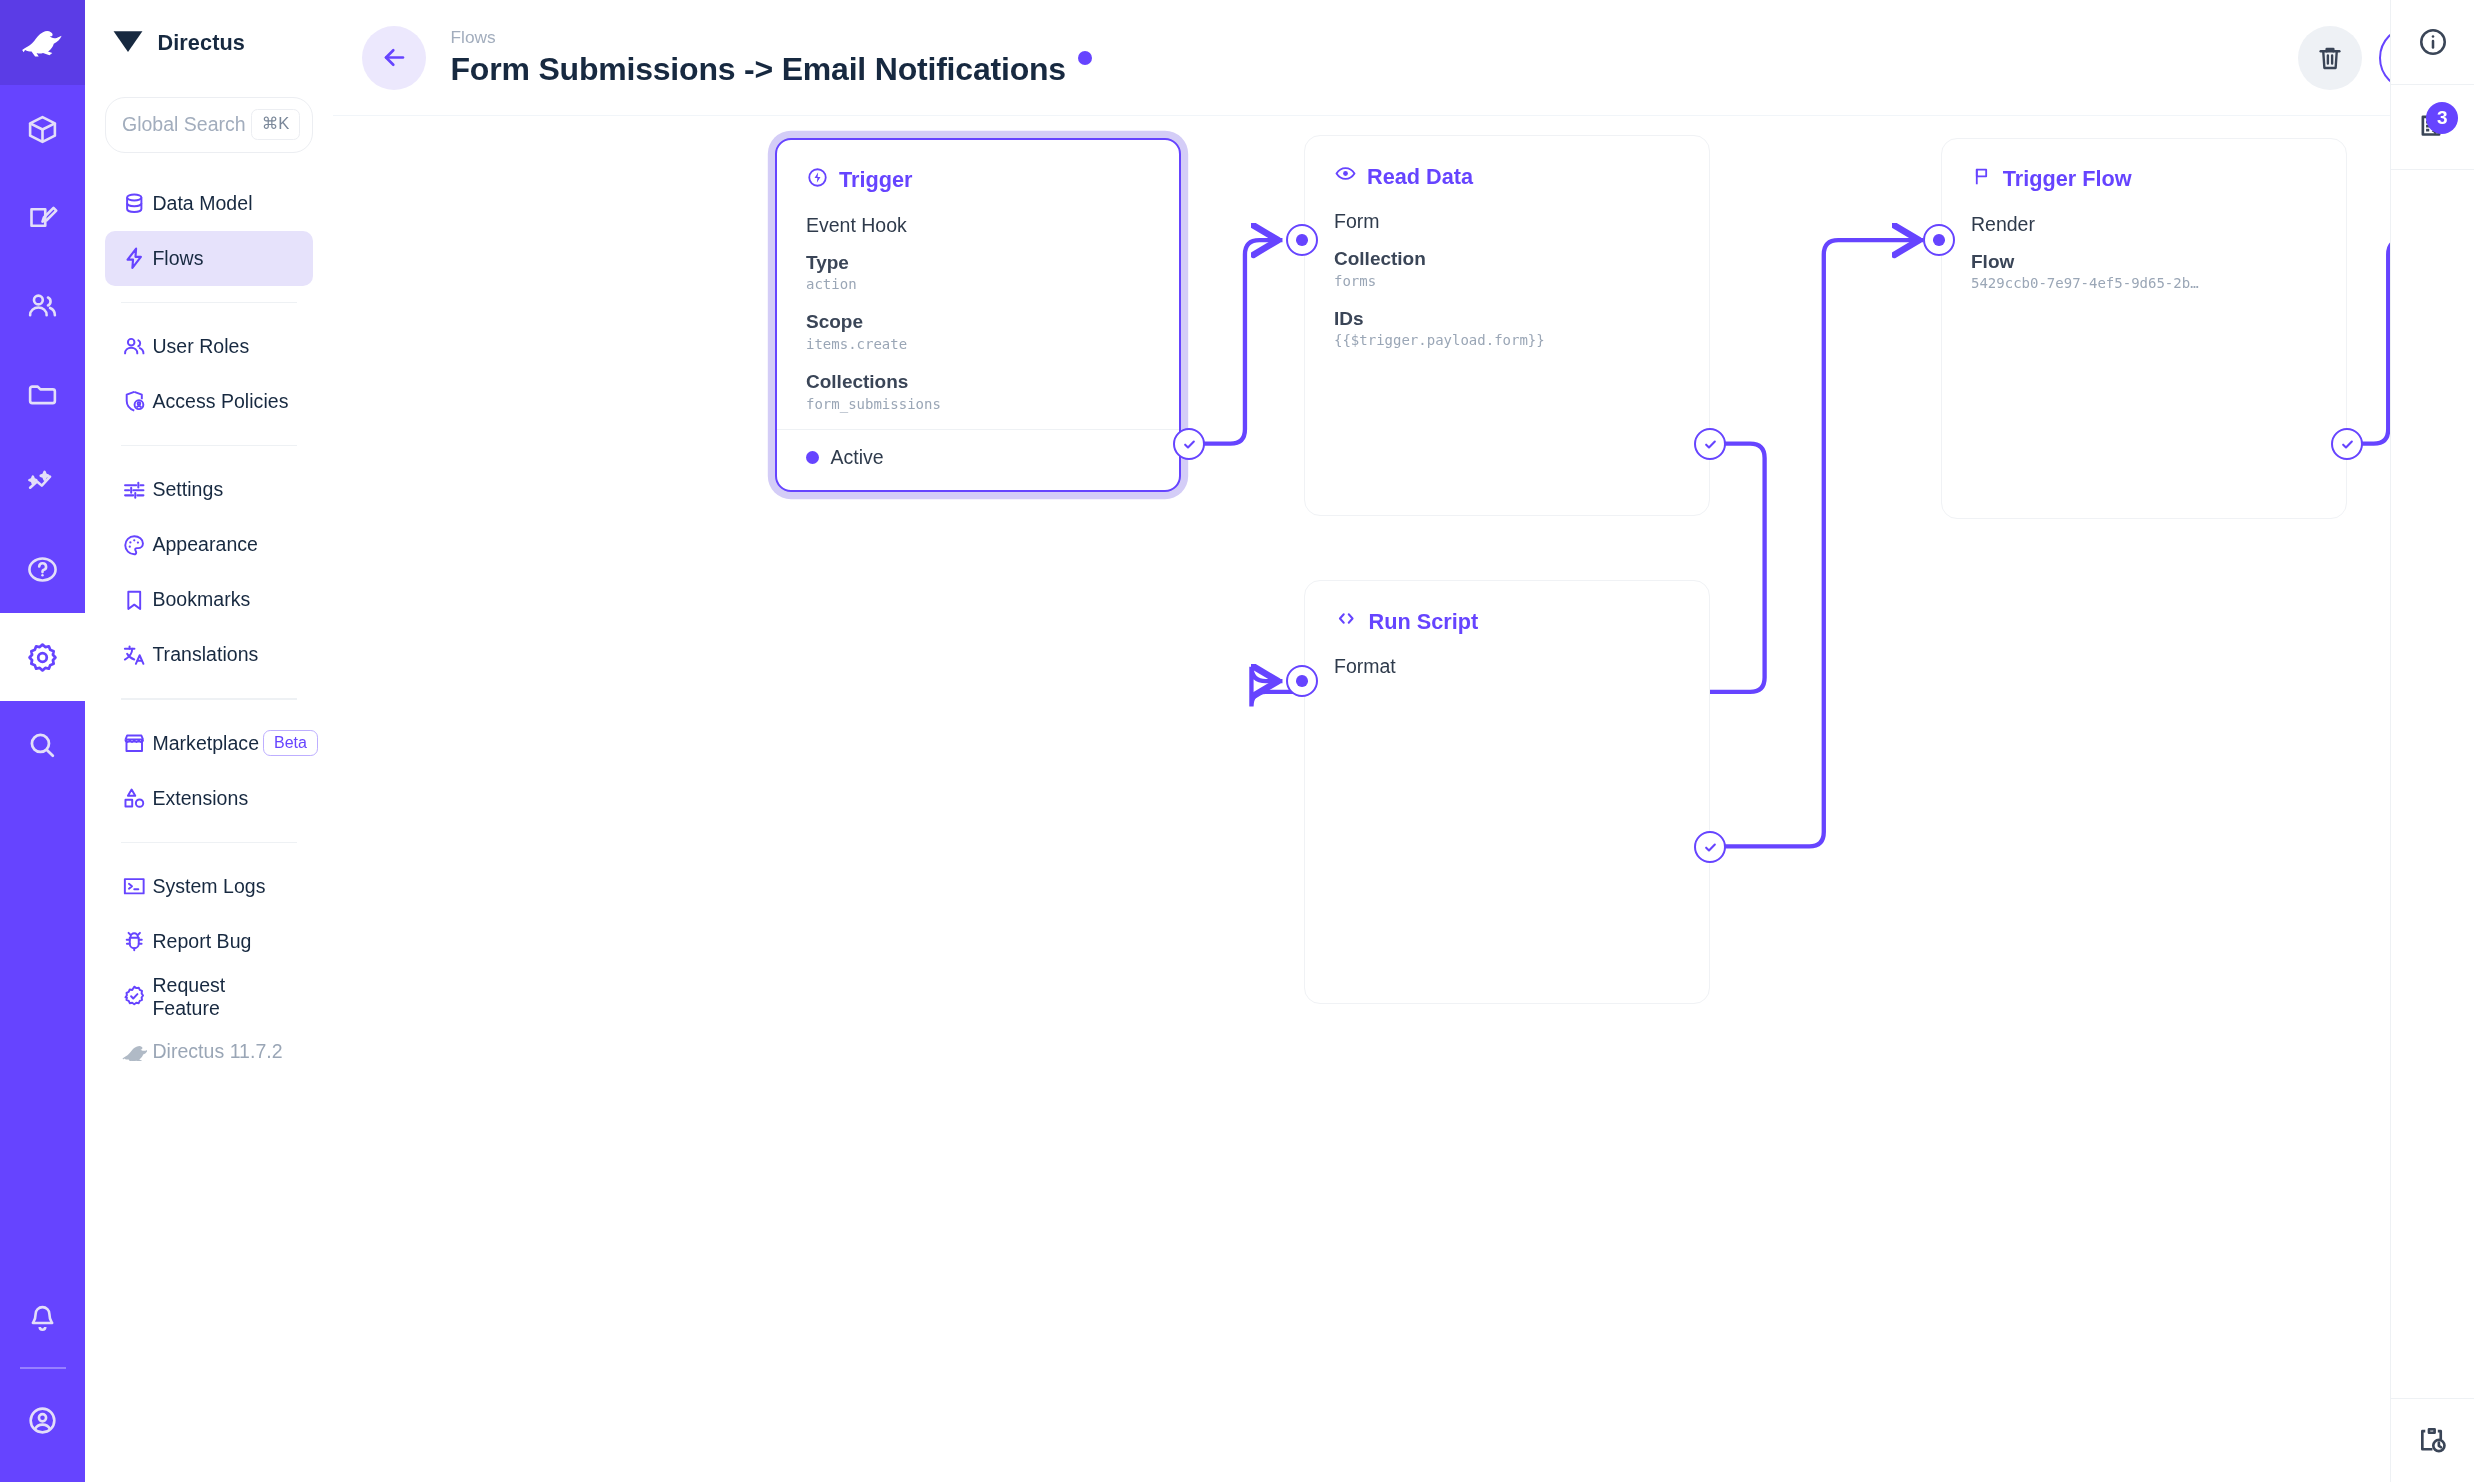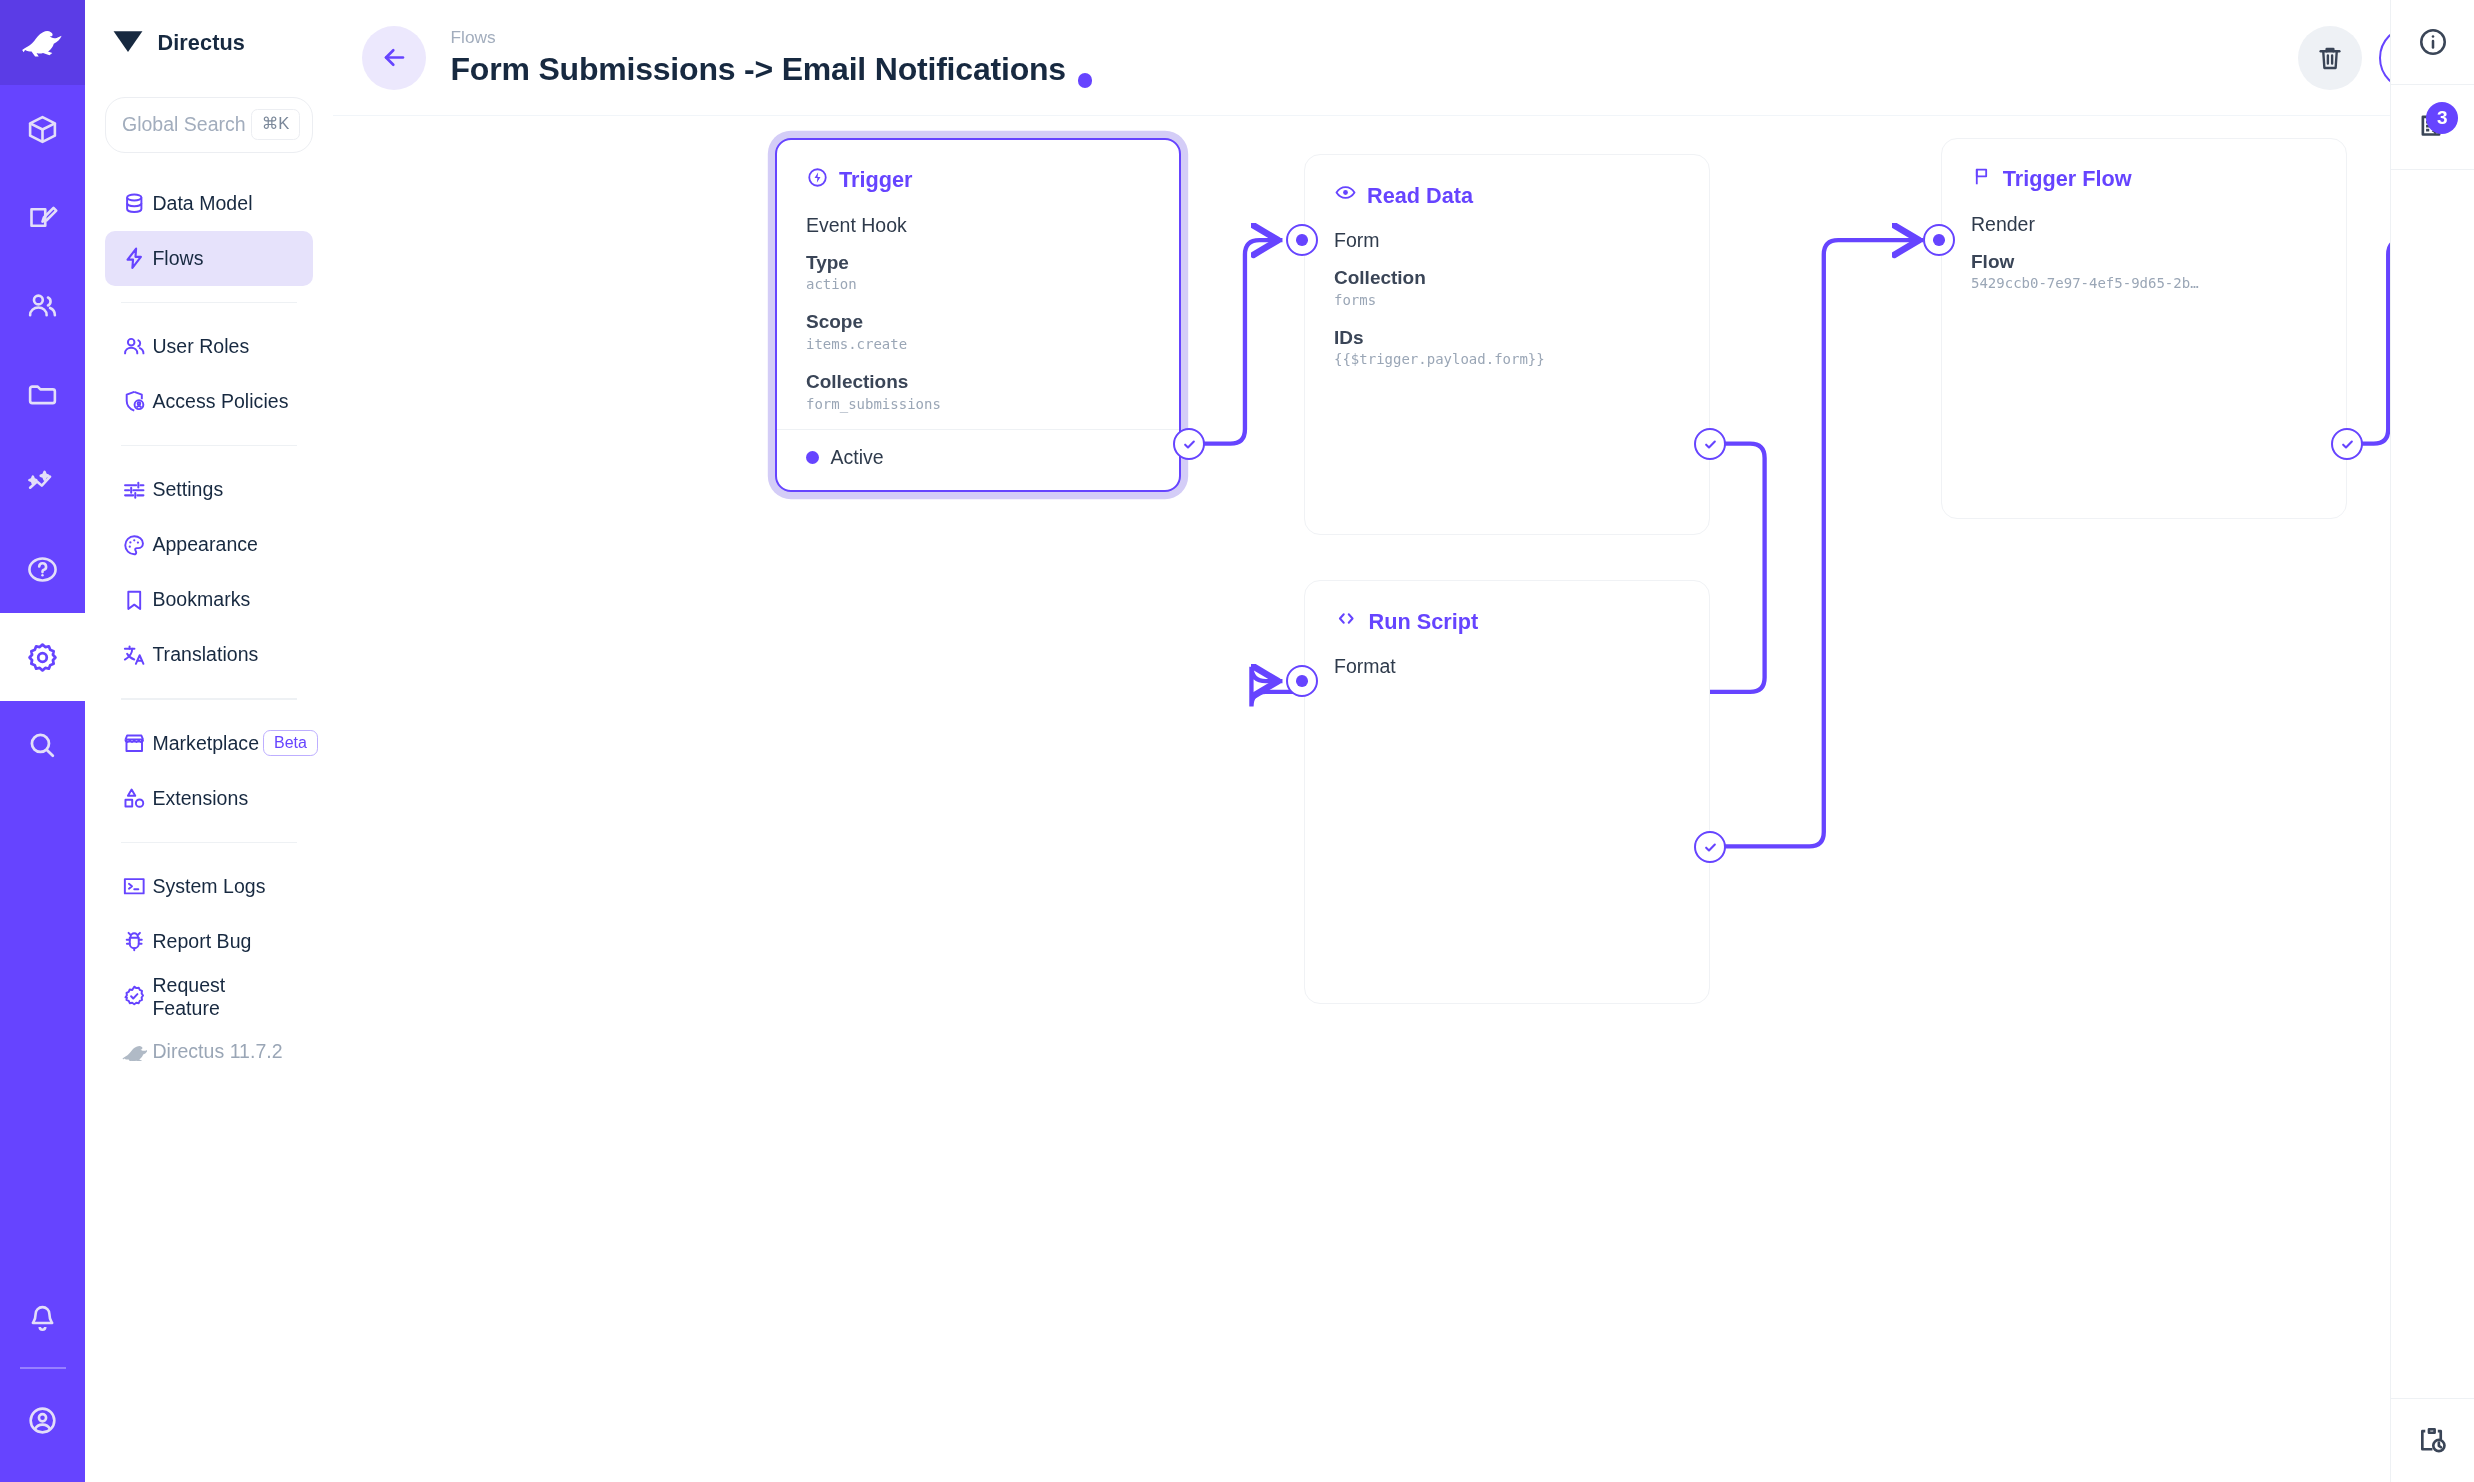--- a/index.html
+++ b/index.html
@@ -121,21 +121,21 @@
     z-index: 3;
   }
   .back-btn {
     width: 64px; height: 64px; border-radius: 50%;
     background: #ece8fd;
     display: flex; align-items: center; justify-content: center;
     cursor: pointer; flex: none;
   }
   .title-block { margin-left: 24.5px; display: flex; flex-direction: column; justify-content: center; }
   .crumb { font-size: 17.3px; color: #a2adbd; line-height: 1.2; margin-bottom: 2.9px; }
-  .title-row { display: flex; align-items: flex-end; gap: 12px; }
+  .title-row { display: flex; align-items: flex-start; gap: 12px; }
   .page-title { font-size: 32px; font-weight: 700; color: #172940; letter-spacing: -0.2px; }
   .title-dot { width: 14.4px; height: 14.4px; border-radius: 50%; background: #6644ff; }
   .header-actions { margin-left: auto; display: flex; align-items: center; gap: 17.3px; }
   .circle-btn {
     width: 64px; height: 64px; border-radius: 50%;
     display: flex; align-items: center; justify-content: center; cursor: pointer;
   }
   .circle-btn.grey { background: #eef1f5; }
   .circle-btn.outline { border: 2.2px solid #6644ff; background: #ffffff; }
 
@@ -581,21 +581,21 @@
           <span class="status-label">Active</span>
         </div>
       </div>
 
       <div class="port" style="left:840px; top:312px;">
         <svg width="19" height="19" viewBox="0 0 24 24" fill="none" stroke="#6644ff" stroke-width="2.6" stroke-linecap="round" stroke-linejoin="round">
           <path d="m6.5 12.2 3.6 3.6 7.4-7.6"></path>
         </svg>
       </div>
 
-      <div class="node" style="left:971px; top:38px; min-height:381px;">
+      <div class="node" style="left:971px; top:19px; min-height:381px;">
         <div class="node-title">
           <span>
             <svg width="23" height="23" viewBox="0 0 24 24" fill="none" stroke="#6644ff" stroke-width="1.9" stroke-linejoin="round">
               <path d="M2.6 12S6.2 6.4 12 6.4 21.4 12 21.4 12 17.8 17.6 12 17.6 2.6 12 2.6 12Z"></path>
                 <circle cx="12" cy="12" r="2.5" fill="#6644ff" stroke="none"></circle>
             </svg>
           </span>
           <span>Read Data</span>
         </div>
         <div class="node-subtitle">Form</div>

